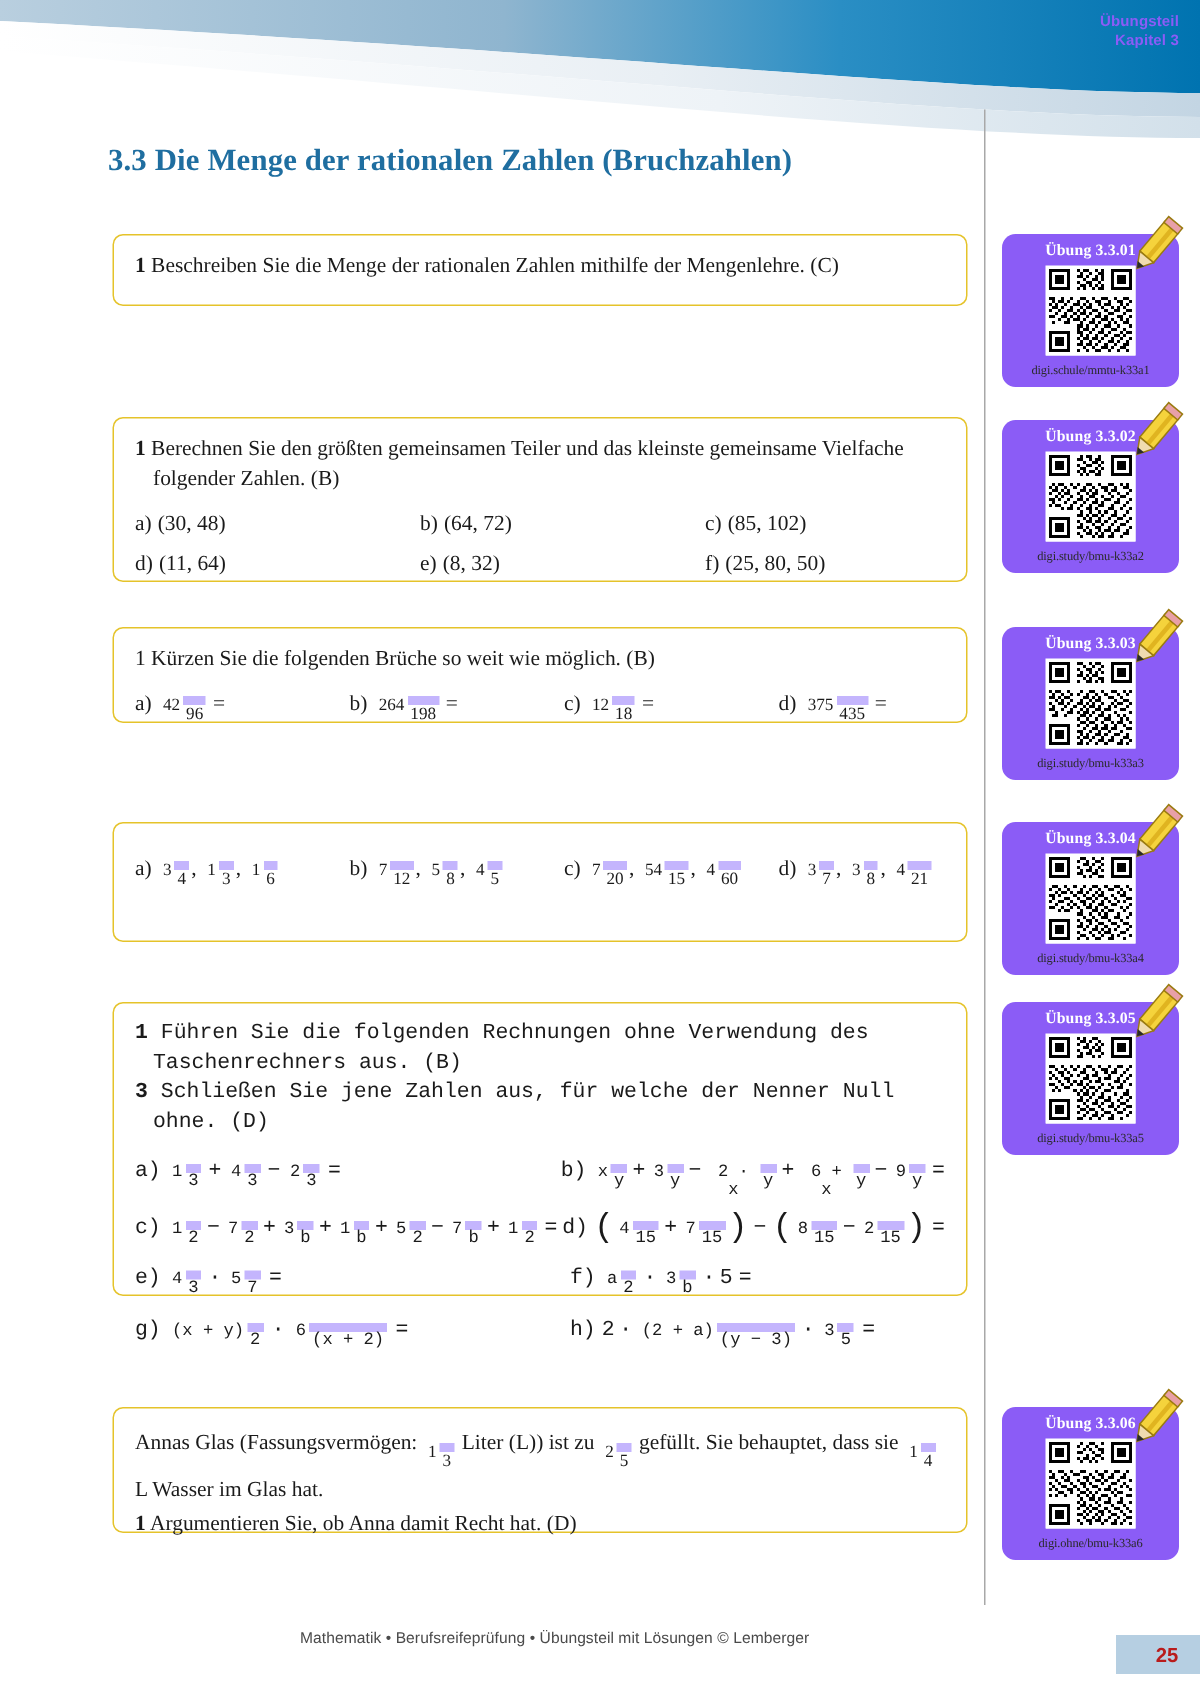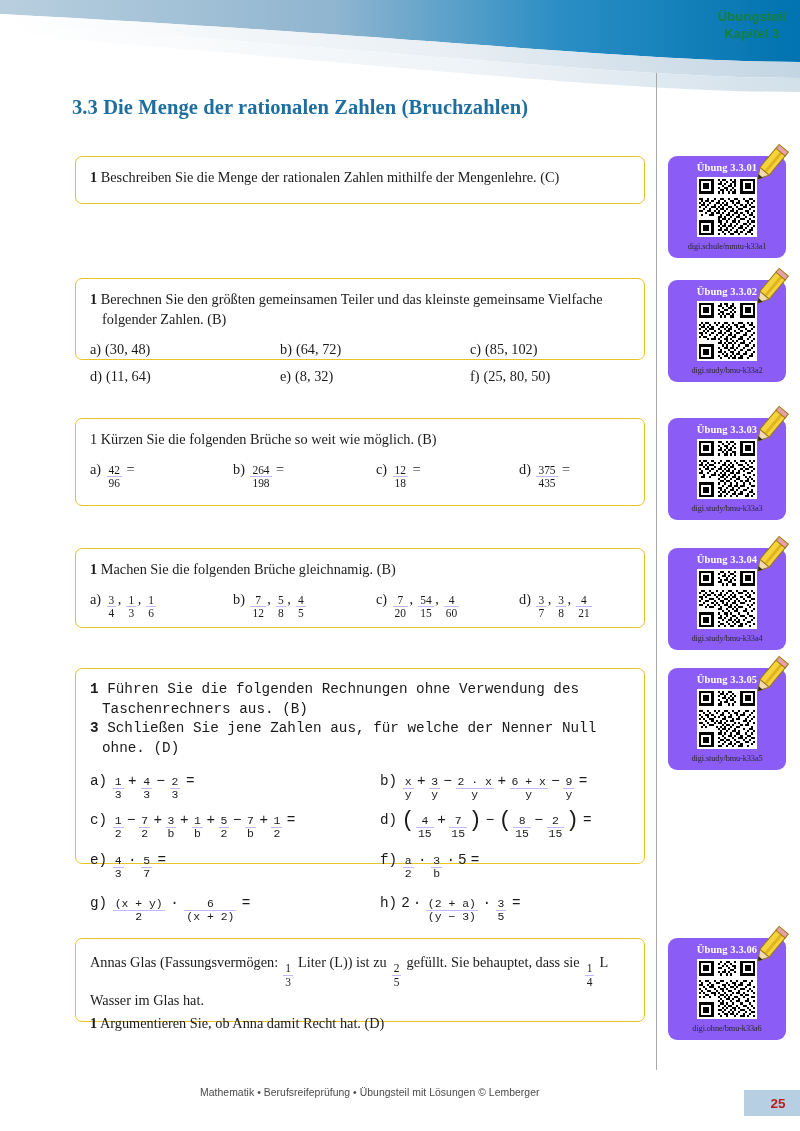--- a/index.html
+++ b/index.html
@@ -22,26 +22,26 @@
     top: 0; left: 0;
     width: 800px;
     height: 100px;
     overflow: hidden;
   }
   .header-wave svg { display: block; }
   .header-title {
     position: absolute;
     top: 8px;
     right: 14px;
-    text-align: center;
+    text-align: right;
     font-family: "Liberation Sans", sans-serif;
     font-weight: bold;
-    font-size: 13px;
+    font-size: 10px;
     line-height: 1.32;
-    color: #15803d;
+    color: #8b5cf6;
     letter-spacing: .1px;
     z-index: 5;
   }
 
   
   .section-title {
     position: absolute;
     left: 72px;
     top: 96px;
     font-family: "Liberation Serif", serif;
@@ -83,29 +83,29 @@
   }
 
   
   .row { display: flex; margin-top: 8px; align-items: baseline; }
   .row .cell { display: flex; align-items: baseline; }
   .lbl { margin-right: 4px; }
 
   
   .frac {
     display: inline-flex;
-    flex-direction: column;
+    flex-direction: row;
     vertical-align: -0.48em;
     text-align: center;
     font-size: 0.80em;
     line-height: 1.06;
     margin: 0 1.5px;
   }
   .frac .num-t { padding: 0 2px; }
-  .frac .den-t { padding: 0 2px; border-top: 1px solid #c4b5fd; }
+  .frac .den-t { padding: 0 2px; border-top: 6px solid #c4b5fd; }
   .paren-big {
     font-size: 1.55em;
     line-height: 0;
     position: relative;
     top: 0.07em;
     font-weight: 300;
   }
 
   
   .qr-card {
@@ -213,21 +213,21 @@
 
 <div class="divider"></div>
 
 <div class="ex-box" id="box1" style="top:156px;height:48px;">
   <span class="ex-line">
     <span class="num">1</span>
     <span>Beschreiben Sie die Menge der rationalen Zahlen mithilfe der Mengenlehre. (C)</span>
   </span>
 </div>
 
-<div class="ex-box" id="box2" style="top:278px;height:82px;">
+<div class="ex-box" id="box2" style="top:278px;height:110px;">
   <span class="indent-hang">
     <span class="num">1</span>
     <span>Berechnen Sie den größten gemeinsamen Teiler und das kleinste gemeinsame Vielfache folgender Zahlen. (B)</span>
   </span>
   <div class="row" style="margin-top:11px;">
     <div class="cell" style="width:190px;">
       <span class="lbl">a)</span>
       <span>(30, 48)</span>
     </div>
     <div class="cell" style="width:190px;">
@@ -248,21 +248,21 @@
       <span class="lbl">e)</span>
       <span>(8, 32)</span>
     </div>
     <div class="cell">
       <span class="lbl">f)</span>
       <span>(25, 80, 50)</span>
     </div>
   </div>
 </div>
 
-<div class="ex-box" id="box3" style="top:418px;height:88px;">
+<div class="ex-box" id="box3" style="top:418px;height:64px;">
   <span class="ex-line">
     <span>1</span>
     <span>Kürzen Sie die folgenden Brüche so weit wie möglich. (B)</span>
   </span>
   <div class="row" style="margin-top:10px;">
     <div class="cell" style="width:143px;">
       <span class="lbl">a)</span>
       <span class="frac">
         <span class="num-t">42</span>
         <span class="den-t">96</span>
@@ -290,24 +290,20 @@
       <span class="frac">
         <span class="num-t">375</span>
         <span class="den-t">435</span>
       </span>
       <span style="margin-left:3px;">=</span>
     </div>
   </div>
 </div>
 
 <div class="ex-box" id="box4" style="top:548px;height:80px;">
-  <span class="ex-line">
-    <span class="num">1</span>
-    <span>Machen Sie die folgenden Brüche gleichnamig. (B)</span>
-  </span>
   <div class="row" style="margin-top:10px;">
     <div class="cell" style="width:143px;">
       <span class="lbl">a)</span>
       <span class="frac">
           <span class="num-t">3</span>
           <span class="den-t">4</span>
         </span>
         <span>,&nbsp;</span>
       <span class="frac">
           <span class="num-t">1</span>

